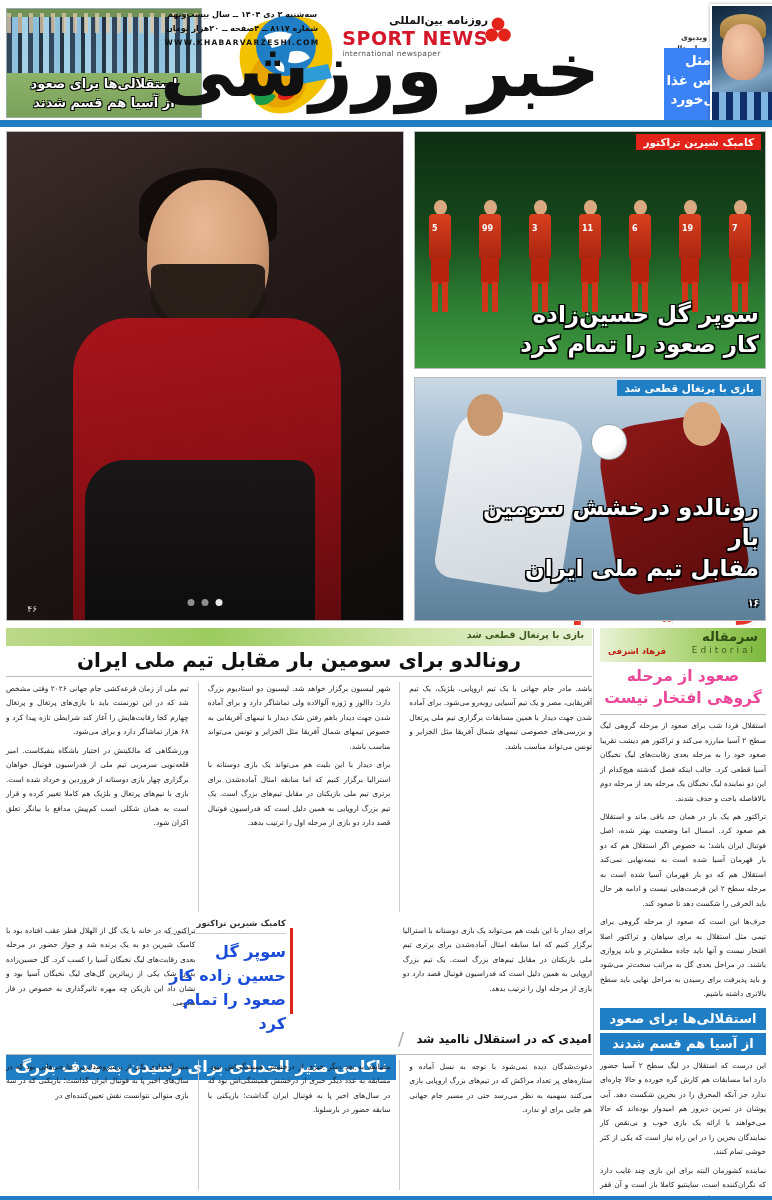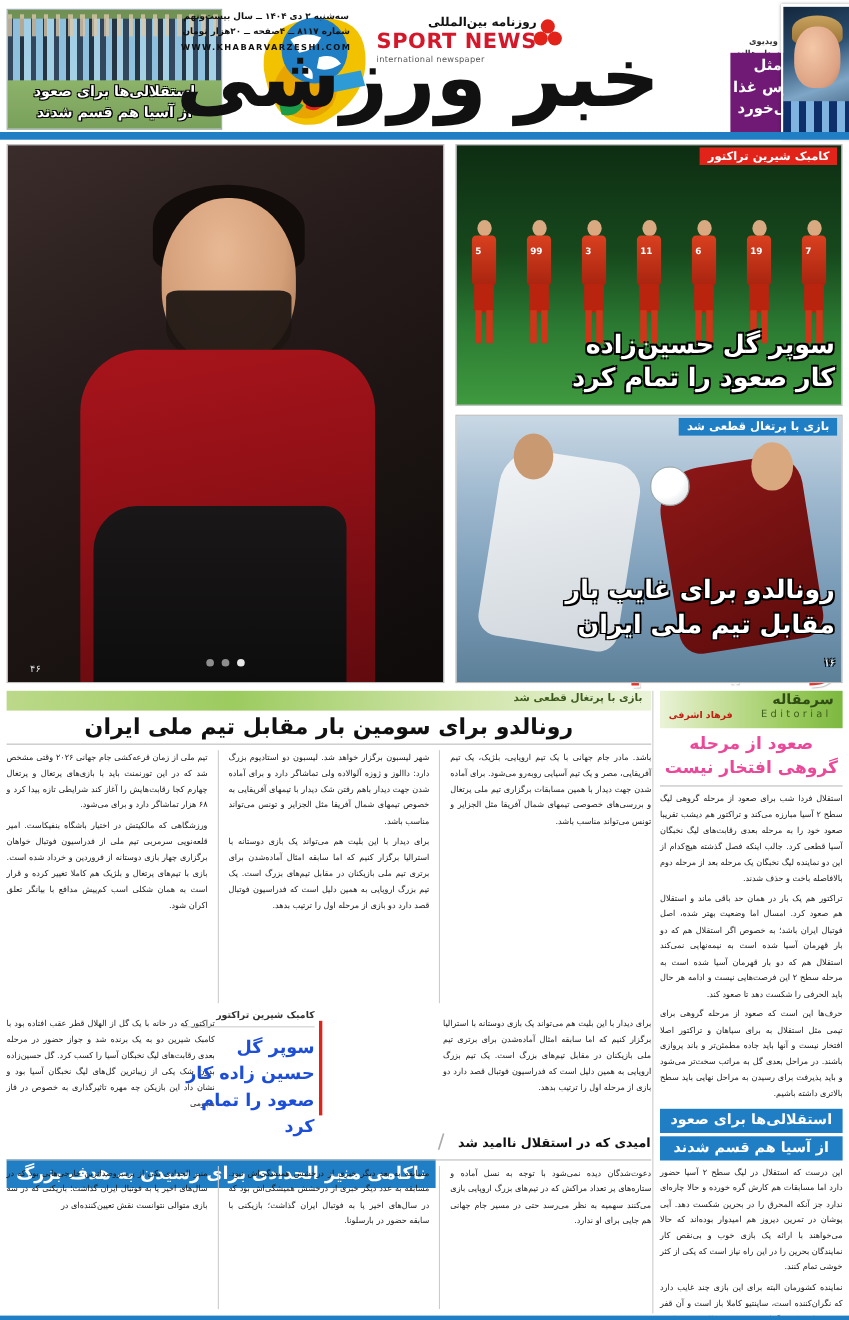--- a/index.html
+++ b/index.html
@@ -65,21 +65,21 @@
   }
   .mh-dateblock .url { direction:ltr; letter-spacing:1.3px; font-size:7.5px; }
 
   .mh-right { position:absolute; right:0px; top:4px; width:118px; height:120px; }
   .mh-right .vidlabel {
     position:absolute; right:48px; top:28px; width:60px; text-align:center;
     font-size:7.5px; color:#333; line-height:1.5; direction:rtl; font-weight:bold;
   }
   .mh-right .redbox {
     position:absolute; right:40px; top:44px; width:68px; height:72px;
-    background:#701a75; color:#fff; font-weight:bold; font-size:13.5px;
+    background:#3b82f6; color:#fff; font-weight:bold; font-size:13.5px;
     line-height:1.45; text-align:center; padding-top:3px; direction:rtl;
     overflow:hidden;
   }
   .mh-right .haaland {
     position:absolute; right:-2px; top:0px; width:64px; height:122px;
     border:2px solid #fff; box-shadow:0 0 3px rgba(0,0,0,.35);
     background: linear-gradient(160deg,#12263b 0%, #2b4e70 35%, #7fa6c6 62%, #1f3b57 100%);
     overflow:hidden;
   }
   .mh-right .haaland .face {
@@ -195,21 +195,21 @@
           background: radial-gradient(circle at 35% 30%, #fff 0 52%, #cfd4d8 100%); border:1px solid #9aa; }
   .tag-blue {
     position:absolute; right:4px; top:2px; background:#1f7ec4; color:#fff;
     font-size:10.5px; font-weight:bold; padding:2px 7px; direction:rtl;
   }
   .cap-r2 {
     position:absolute; right:6px; bottom:6px; width:300px; text-align:right; direction:rtl;
     color:#fff; font-weight:bold; font-size:23px; line-height:1.33;
     text-shadow:1.5px 1.5px 0 #000,-1.5px 1.5px 0 #000,1.5px -1.5px 0 #000,-1.5px -1.5px 0 #000;
   }
-  .cap-r2 .pg { font-size:9px; font-weight:normal; }
+  .cap-r2 .pg { font-size:9px; font-weight:bold; }
 
   
   .lower { position:absolute; left:6px; top:628px; width:760px; height:566px; }
 
   
   .green-band {
     position:absolute; left:0; top:0; width:586px; height:18px;
     background: linear-gradient(90deg,#bcd98a 0%, #9ccb5f 35%, #cfe4a8 70%, #eaf3d8 100%);
   }
   .green-band .gtag {
@@ -449,21 +449,21 @@
     </div>
 
     <div class="hero-r2">
       <div class="iran-pl"></div>
       <div class="iran-head"></div>
       <div class="ronaldo-pl"></div>
       <div class="ronaldo-head"></div>
       <div class="ball"></div>
       <div class="tag-blue">بازی با پرتغال قطعی شد</div>
       <div class="cap-r2">
-        <div>رونالدو برای غایب بار</div>
+        <div>رونالدو درخشش سومین بار</div>
         <div>مقابل تیم ملی ایران</div>
         <span class="pg">۱۶</span>
       </div>
     </div>
   </div>
 
   <div class="lower">
 
     <div class="green-band">
       <span class="gtag">بازی با پرتغال قطعی شد</span>

